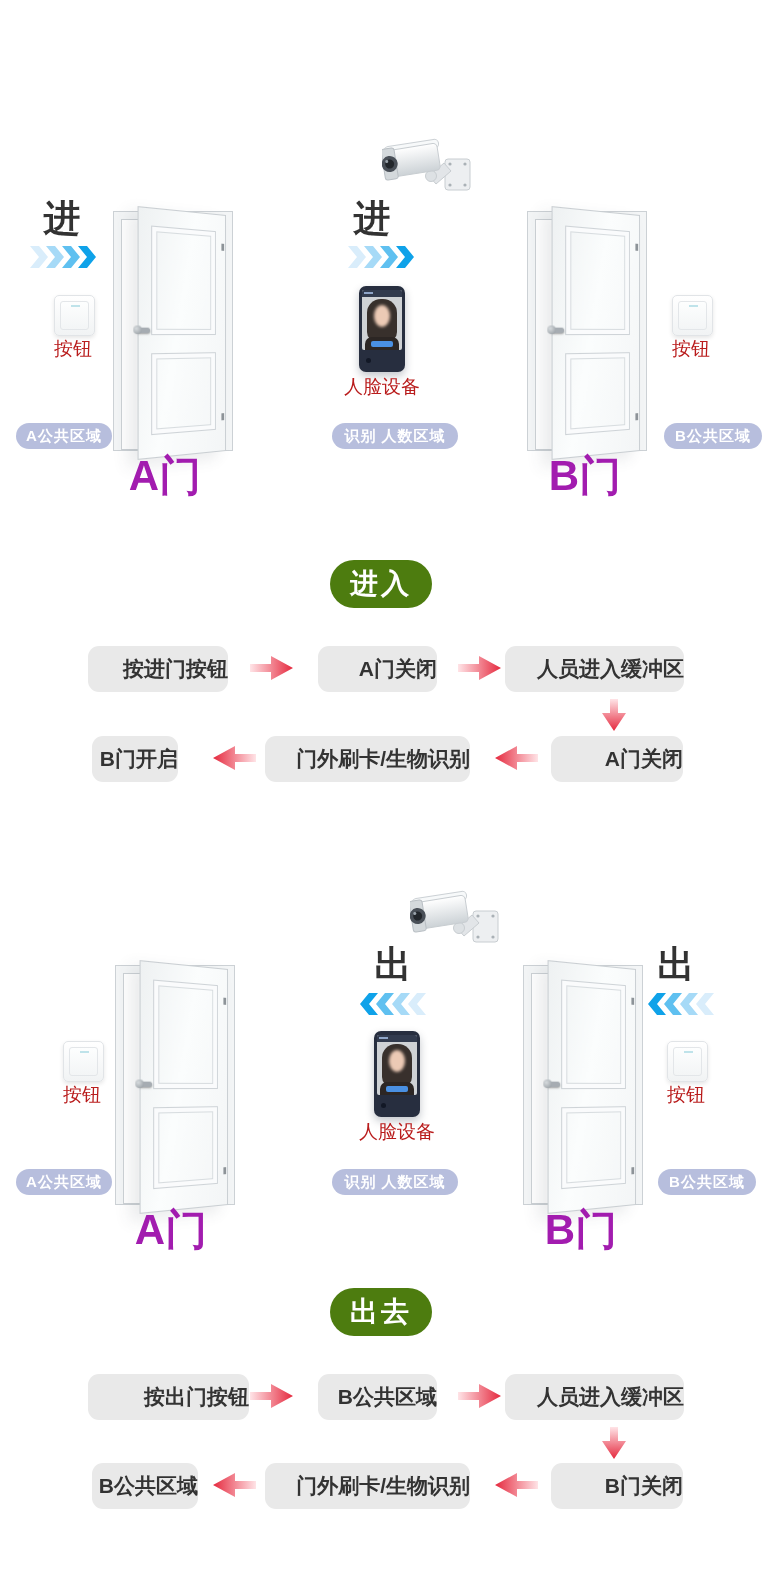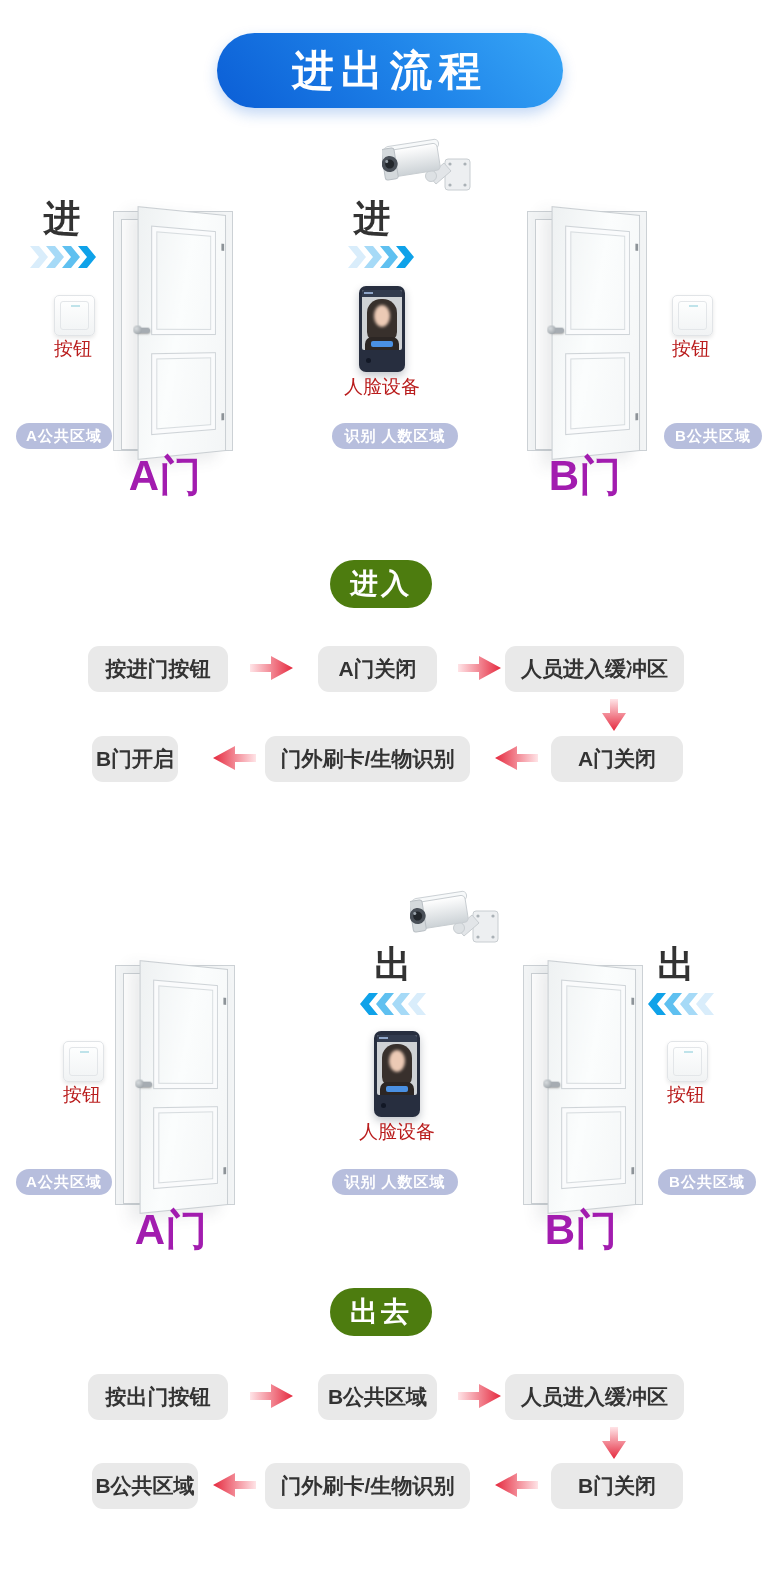--- a/index.html
+++ b/index.html
@@ -19,21 +19,21 @@
   .badge{height:26px;line-height:26px;border-radius:13px;background:#b7bedd;color:#fff;
          font-size:15px;font-weight:700;text-align:center;letter-spacing:1px;}
   .door-name{font-size:42px;font-weight:700;color:#a21caf;text-align:center;}
 
   
   .pill{width:102px;height:48px;border-radius:24px;background:#4d7c0f;color:#fff;
         font-size:28px;font-weight:700;letter-spacing:3px;text-align:center;line-height:48px;}
 
   
   .fbox{height:46px;line-height:46px;border-radius:11px;background:#e9e9e9;color:#333;
-        font-size:21px;font-weight:700;text-align:center;}
+        font-size:21px;font-weight:700;text-align:right;}
 
   
   .pushbtn{width:39px;height:39px;background:linear-gradient(180deg,#ffffff,#f1f3f4);
            border:1px solid #e1e4e7;border-radius:5px;box-shadow:0 2px 4px rgba(0,0,0,.10);}
   .pushbtn::before{content:"";position:absolute;inset:5px;border:1px solid #e3e6e9;border-radius:3px;
            background:linear-gradient(180deg,#fdfefe,#f3f5f6);}
   .pushbtn::after{content:"";position:absolute;top:9px;left:50%;width:9px;height:2px;margin-left:-4px;background:#bfe3ea;}
 
   
   .door{width:118px;height:238px;}
@@ -84,21 +84,20 @@
         <stop offset="0" stop-color="#ffe4e7"></stop>
           <stop offset="1" stop-color="#e5293e"></stop>
       </linearGradient>
       <linearGradient id="camgrad" x1="0" y1="0" x2="0" y2="1">
         <stop offset="0" stop-color="#ffffff"></stop>
           <stop offset="1" stop-color="#ccd2d6"></stop>
       </linearGradient>
     </defs>
   </svg>
 
-  <div class="abs banner">进出流程</div>
 
   <section>
 
     <svg class="abs" style="left:382px;top:136px" width="92" height="58" viewBox="0 0 92 58">
       <rect x="63" y="23" width="25" height="31" rx="3" fill="#edeff1" stroke="#c8cdd1"></rect>
       <circle cx="68" cy="28" r="1.6" fill="#aab1b6"></circle>
         <circle cx="83" cy="28" r="1.6" fill="#aab1b6"></circle>
       <circle cx="68" cy="49" r="1.6" fill="#aab1b6"></circle>
         <circle cx="83" cy="49" r="1.6" fill="#aab1b6"></circle>
       <path d="M47 40 L62 27 L69 35 L54 48 Z" fill="#e2e5e8" stroke="#c8cdd1"></path>
@@ -277,21 +276,21 @@
       <polygon points="66,0 57,0 48,11 57,22 66,22 57,11" fill="#d9edfb"></polygon>
     </svg>
     <div class="abs pushbtn" style="left:667px;top:1041px"></div>
     <div class="abs small-label" style="left:643px;top:1082px;width:86px">按钮</div>
     <div class="abs badge" style="left:658px;top:1169px;width:98px">B公共区域</div>
   </section>
 
   <div class="abs pill" style="left:330px;top:1288px">出去</div>
 
   <section>
-    <div class="abs fbox" style="left:88px;top:1374px;width:140px">按出门按钮</div>
+    <div class="abs fbox" style="left:88px;top:1374px;width:161px">按出门按钮</div>
     <svg class="abs" style="left:250px;top:1381px" width="46" height="30" viewBox="0 0 46 30">
       <polygon points="0,11 21,11 21,3 43,15 21,27 21,19 0,19" fill="url(#gradRedR)"></polygon>
       </svg>
     <div class="abs fbox" style="left:318px;top:1374px;width:119px">B公共区域</div>
     <svg class="abs" style="left:458px;top:1381px" width="46" height="30" viewBox="0 0 46 30">
       <polygon points="0,11 21,11 21,3 43,15 21,27 21,19 0,19" fill="url(#gradRedR)"></polygon>
       </svg>
     <div class="abs fbox" style="left:505px;top:1374px;width:179px">人员进入缓冲区</div>
 
     <svg class="abs" style="left:599px;top:1426px" width="30" height="34" viewBox="0 0 30 34">

